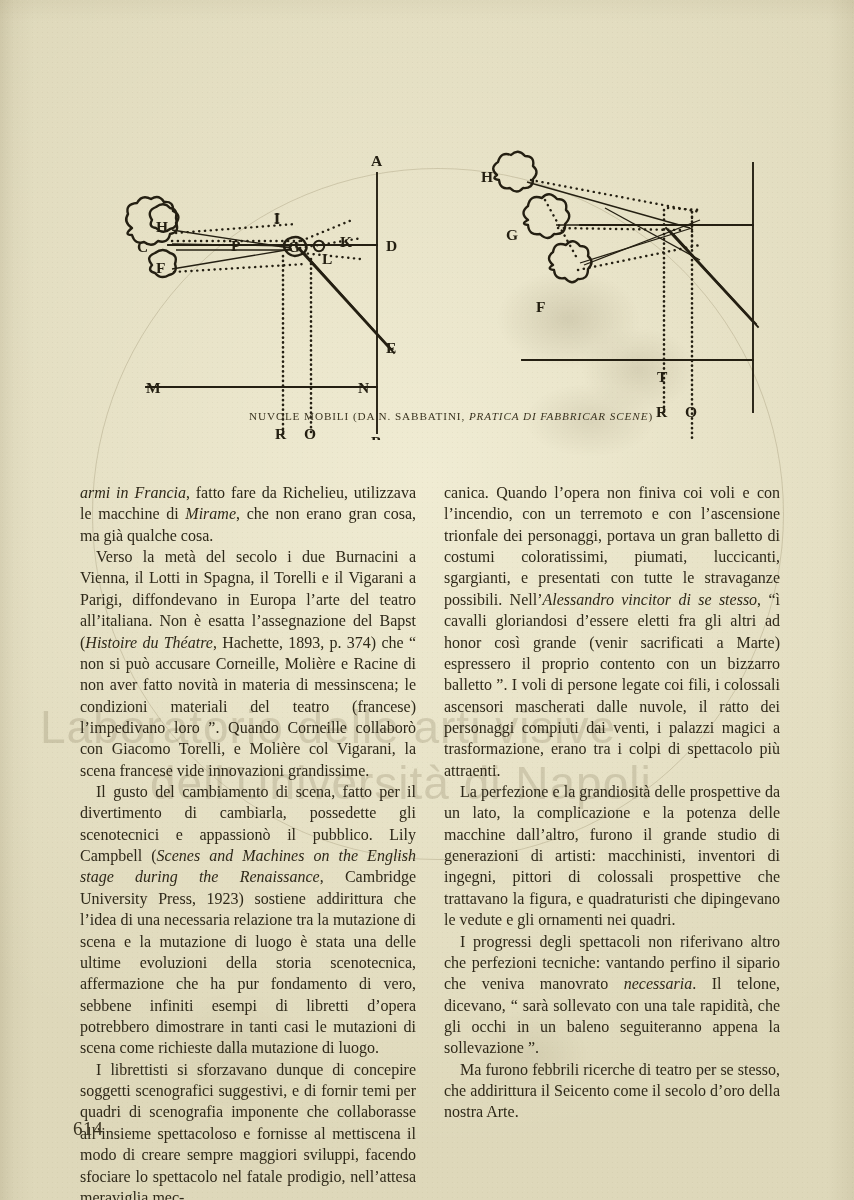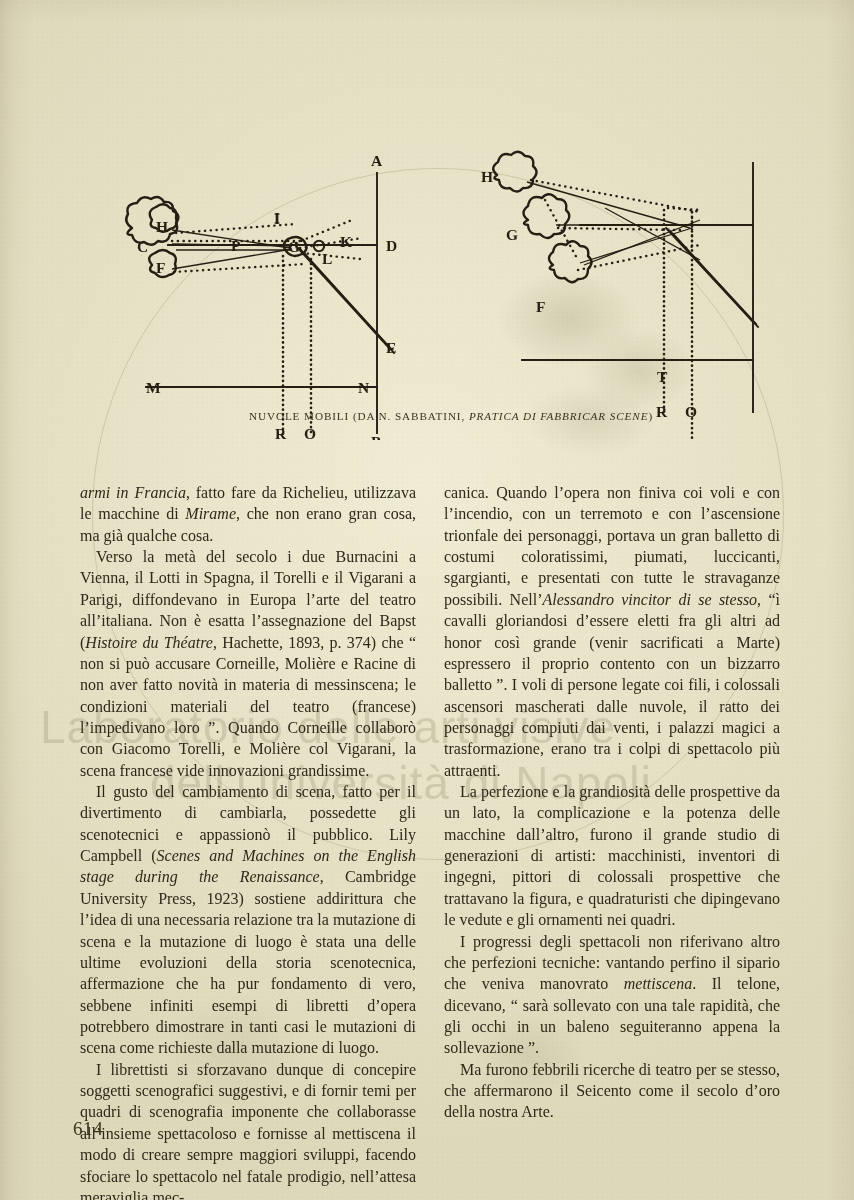--- a/index.html
+++ b/index.html
@@ -336,20 +336,20 @@
     <div class="col">
       <p class="noindent"><i>armi in Francia</i>, fatto fare da Richelieu, utilizzava le macchine di <i>Mirame</i>, che non erano gran cosa, ma già qualche cosa.</p>
       <p>Verso la metà del secolo i due Burnacini a Vienna, il Lotti in Spagna, il Torelli e il Vigarani a Parigi, diffondevano in Europa l’arte del teatro all’italiana. Non è esatta l’assegnazione del Bapst (<i>Histoire du Théatre</i>, Hachette, 1893, p. 374) che “ non si può accusare Corneille, Molière e Racine di non aver fatto novità in materia di messinscena; le condizioni materiali del teatro (francese) l’impedivano loro ”. Quando Corneille collaborò con Giacomo Torelli, e Molière col Vigarani, la scena francese vide innovazioni grandissime.</p>
       <p>Il gusto del cambiamento di scena, fatto per il divertimento di cambiarla, possedette gli scenotecnici e appassionò il pubblico. Lily Campbell (<i>Scenes and Machines on the English stage during the Renaissance</i>, Cambridge University Press, 1923) sostiene addirittura che l’idea di una necessaria relazione tra la mutazione di scena e la mutazione di luogo è stata una delle ultime evoluzioni della storia scenotecnica, affermazione che ha pur fondamento di vero, sebbene infiniti esempi di libretti d’opera potrebbero dimostrare in tanti casi le mutazioni di scena come richieste dalla mutazione di luogo.</p>
       <p>I librettisti si sforzavano dunque di concepire soggetti scenografici suggestivi, e di fornir temi per quadri di scenografia imponente che collaborasse all’insieme spettacoloso e fornisse al mettiscena il modo di creare sempre maggiori sviluppi, facendo sfociare lo spettacolo nel fatale prodigio, nell’attesa meraviglia mec-</p>
     </div>
 
     <div class="col">
       <p class="noindent">canica. Quando l’opera non finiva coi voli e con l’incendio, con un terremoto e con l’ascensione trionfale dei personaggi, portava un gran balletto di costumi coloratissimi, piumati, luccicanti, sgargianti, e presentati con tutte le stravaganze possibili. Nell’<i>Alessandro vincitor di se stesso</i>, “ì cavalli gloriandosi d’essere eletti fra gli altri ad honor così grande (venir sacrificati a Marte) espressero il proprio contento con un bizzarro balletto ”. I voli di persone legate coi fili, i colossali ascensori mascherati dalle nuvole, il ratto dei personaggi compiuti dai venti, i palazzi magici a trasformazione, erano tra i colpi di spettacolo più attraenti.</p>
       <p>La perfezione e la grandiosità delle prospettive da un lato, la complicazione e la potenza delle macchine dall’altro, furono il grande studio di generazioni di artisti: macchinisti, inventori di ingegni, pittori di colossali prospettive che trattavano la figura, e quadraturisti che dipingevano le vedute e gli ornamenti nei quadri.</p>
-      <p>I progressi degli spettacoli non riferivano altro che perfezioni tecniche: vantando perfino il sipario che veniva manovrato <i>mettiscena</i>. Il telone, dicevano, “ sarà sollevato con una tale rapidità, che gli occhi in un baleno seguiteranno appena la sollevazione ”.</p>
-      <p>Ma furono febbrili ricerche di teatro per se stesso, che affermarono il Seicento come il secolo d’oro della nostra Arte.</p>
+      <p>I progressi degli spettacoli non riferivano altro che perfezioni tecniche: vantando perfino il sipario che veniva manovrato <i>necessaria</i>. Il telone, dicevano, “ sarà sollevato con una tale rapidità, che gli occhi in un baleno seguiteranno appena la sollevazione ”.</p>
+      <p>Ma furono febbrili ricerche di teatro per se stesso, che addirittura il Seicento come il secolo d’oro della nostra Arte.</p>
     </div>
   </div>
 
   <div class="folio softened">614</div>
 
 </div>
 
 </body></html>

